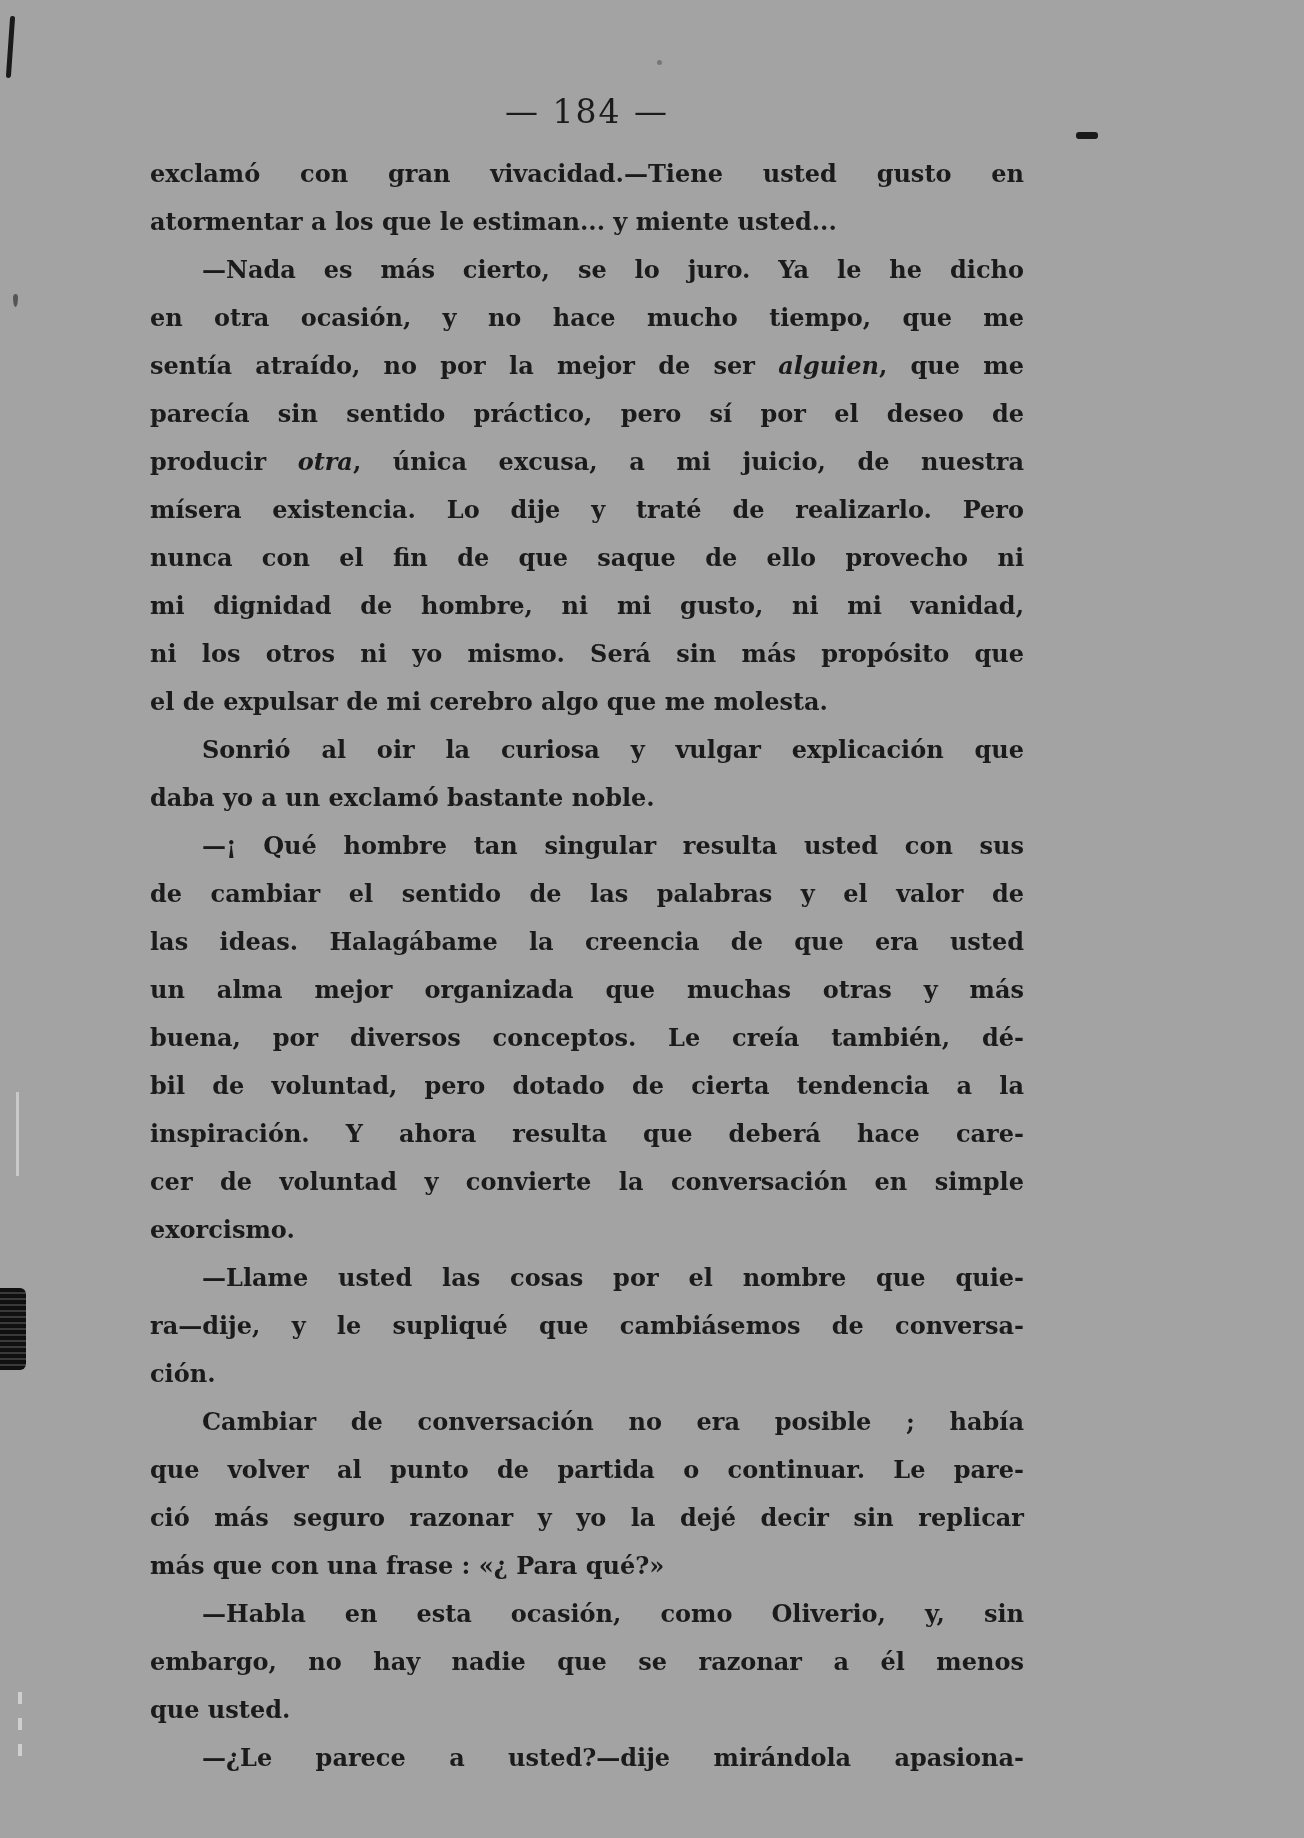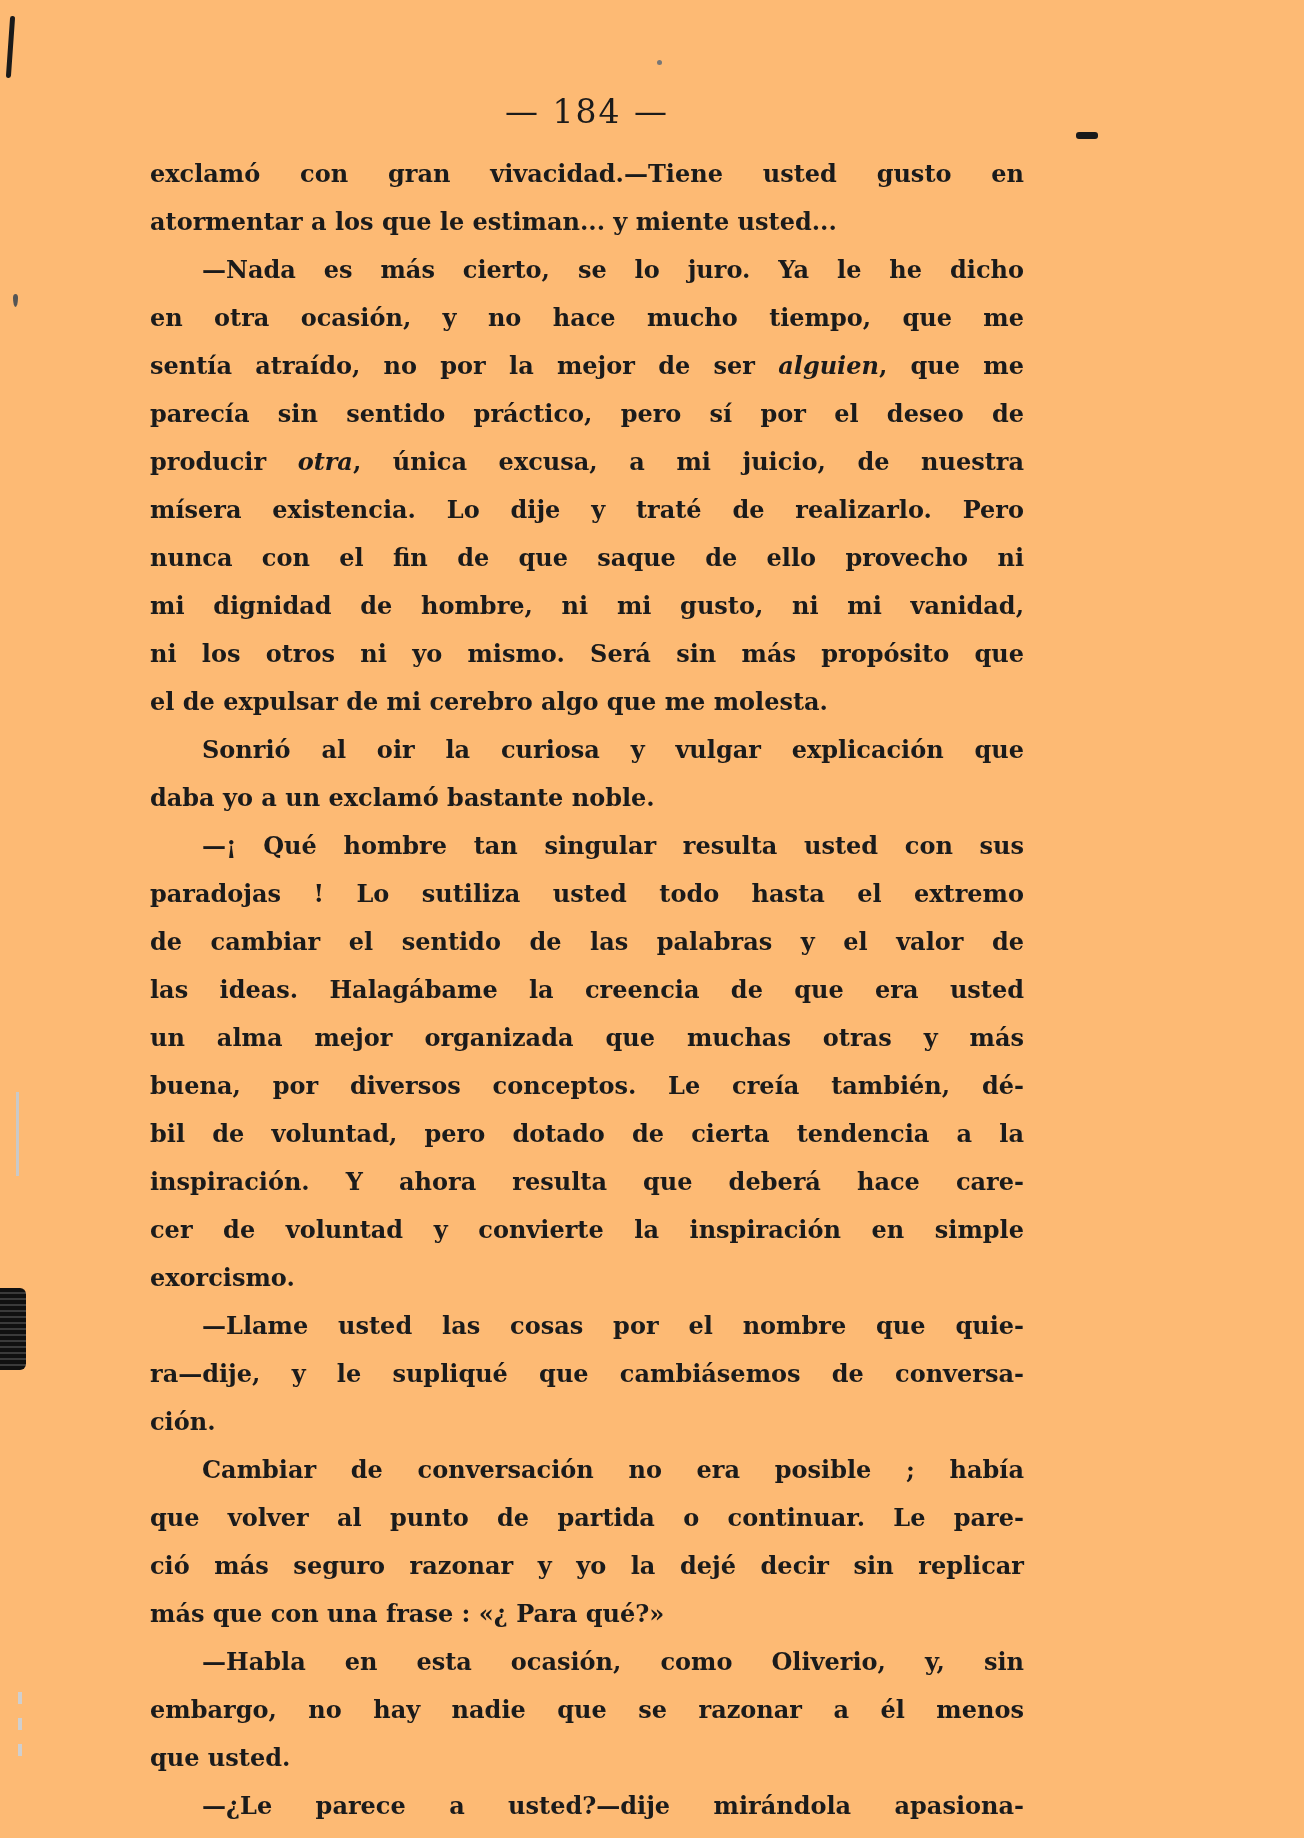--- a/index.html
+++ b/index.html
@@ -4,21 +4,21 @@
 <style>
   html, body {
     margin: 0;
     padding: 0;
     background: #ffffff;
   }
   .sheet {
     position: relative;
     width: 1304px;
     height: 1838px;
-    background: #fdba74;
+    background: #a3a3a3;
     overflow: hidden;
     font-family: "DejaVu Serif", "Liberation Serif", serif;
     color: #1b1b1b;
   }
   .textblock {
     position: absolute;
     left: 150px;
     top: 88px;
     width: 874px;
   }
@@ -113,28 +113,27 @@
       <div class="line last">el de expulsar de mi cerebro algo que me molesta.</div>
     </div>
 
     <div class="para">
       <div class="line ind">Sonrió al oir la curiosa y vulgar explicación que</div>
       <div class="line last">daba yo a un exclamó bastante noble.</div>
     </div>
 
     <div class="para">
       <div class="line ind">—¡ Qué hombre tan singular resulta usted con sus</div>
-      <div class="line">paradojas ! Lo sutiliza usted todo hasta el extremo</div>
       <div class="line">de cambiar el sentido de las palabras y el valor de</div>
       <div class="line">las ideas. Halagábame la creencia de que era usted</div>
       <div class="line">un alma mejor organizada que muchas otras y más</div>
       <div class="line">buena, por diversos conceptos. Le creía también, dé-</div>
       <div class="line">bil de voluntad, pero dotado de cierta tendencia a la</div>
       <div class="line">inspiración. Y ahora resulta que deberá hace care-</div>
-      <div class="line">cer de voluntad y convierte la inspiración en simple</div>
+      <div class="line">cer de voluntad y convierte la conversación en simple</div>
       <div class="line last">exorcismo.</div>
     </div>
 
     <div class="para">
       <div class="line ind">—Llame usted las cosas por el nombre que quie-</div>
       <div class="line">ra—dije, y le supliqué que cambiásemos de conversa-</div>
       <div class="line last">ción.</div>
     </div>
 
     <div class="para">

